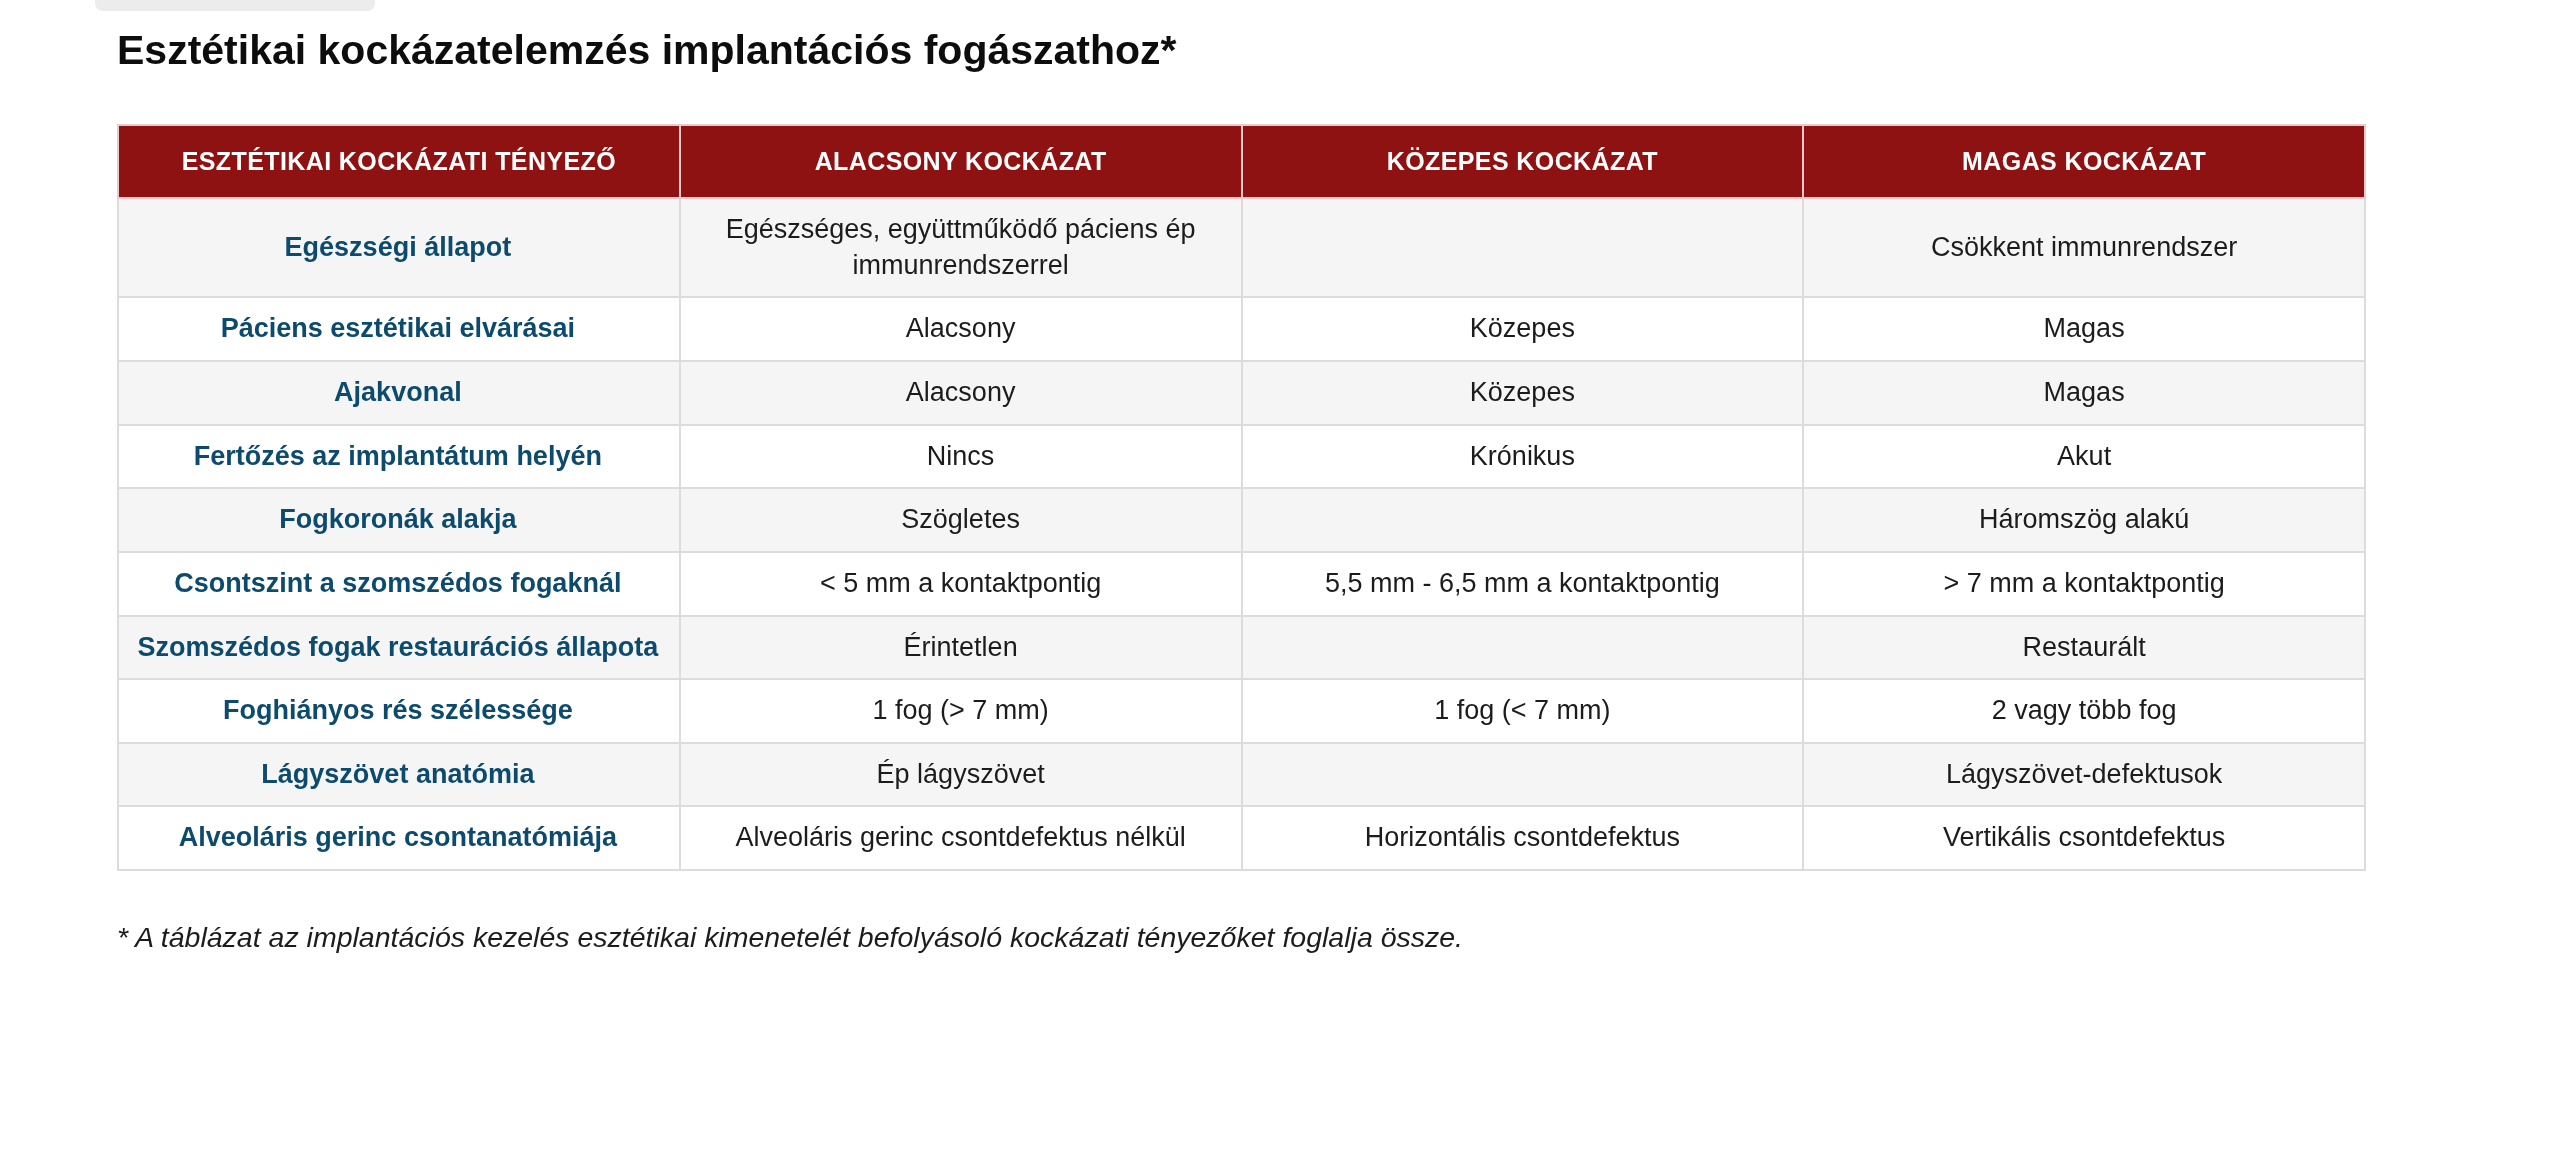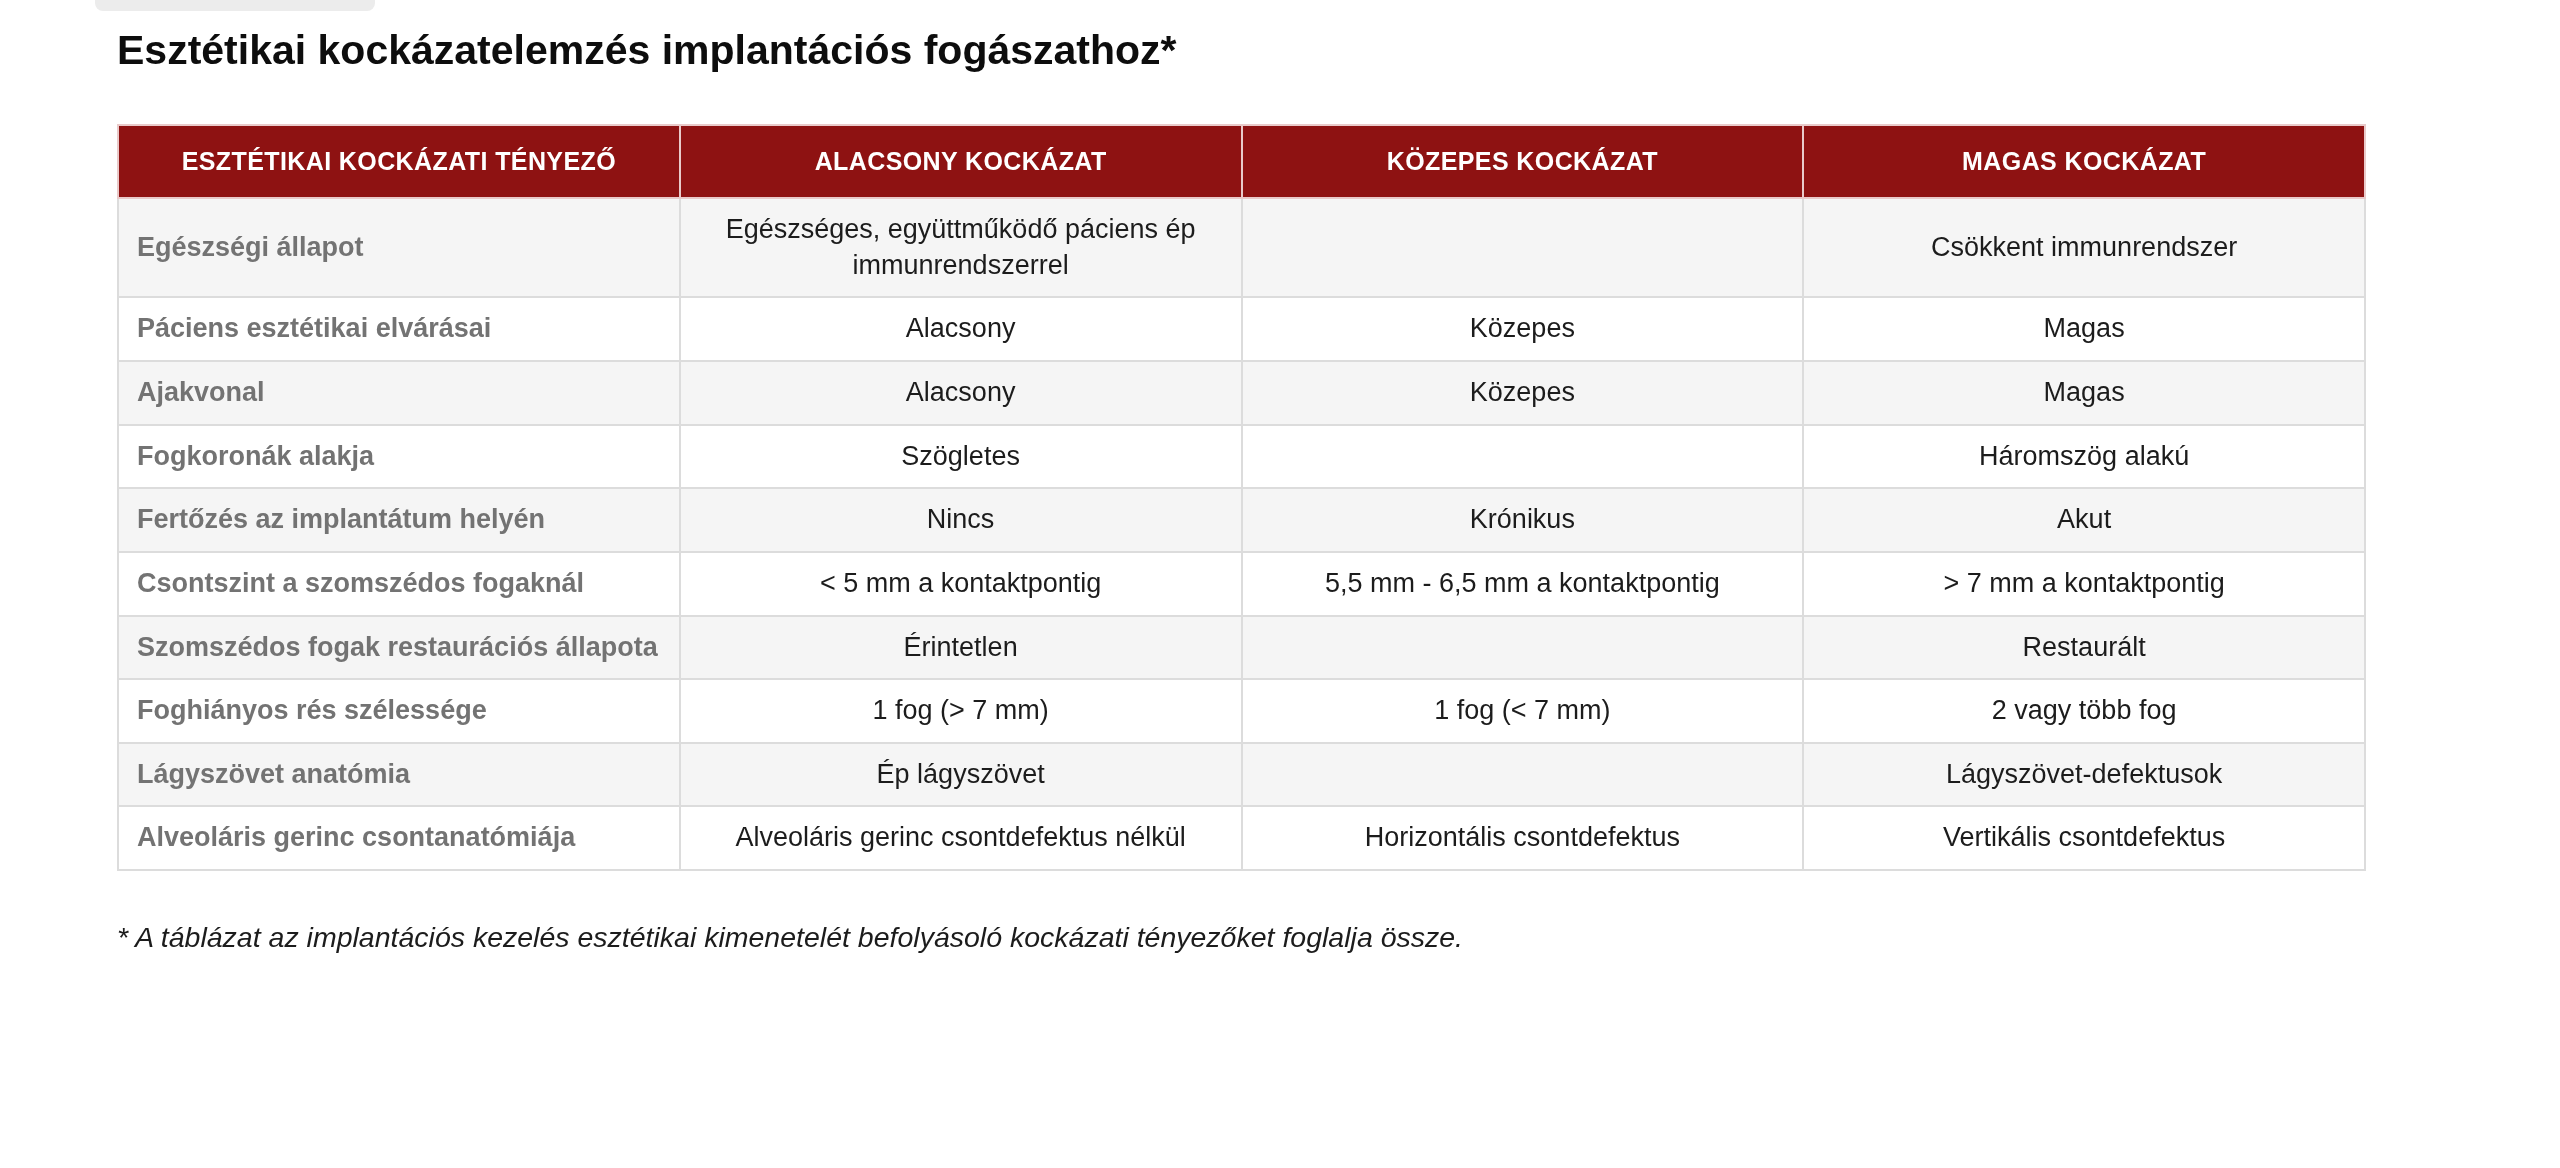--- a/index.html
+++ b/index.html
@@ -57,23 +57,23 @@
   }
   tbody tr:nth-child(odd) { background: #f5f5f5; }
   tbody tr:nth-child(even) { background: #ffffff; }
   tbody th, tbody td {
     border: 2px solid #dcdcdc;
     font-size: 27px;
     line-height: 1.32;
     vertical-align: middle;
   }
   tbody th {
-    text-align: left;
+    text-align: center;
     font-weight: bold;
-    color: #737373;
+    color: #0c4a6e;
     padding: 13px 20px 13px 18px;
   }
   tbody td {
     text-align: center;
     font-weight: normal;
     padding: 13px 34px;
   }
   p.footnote {
     margin: 0;
     margin-top: 50px;
@@ -119,30 +119,30 @@
           <td>Közepes</td>
           <td>Magas</td>
         </tr>
         <tr>
           <th scope="row">Ajakvonal</th>
           <td>Alacsony</td>
           <td>Közepes</td>
           <td>Magas</td>
         </tr>
         <tr>
+          <th scope="row">Fertőzés az implantátum helyén</th>
+          <td>Nincs</td>
+          <td>Krónikus</td>
+          <td>Akut</td>
+        </tr>
+        <tr>
           <th scope="row">Fogkoronák alakja</th>
           <td>Szögletes</td>
           <td></td>
           <td>Háromszög alakú</td>
-        </tr>
-        <tr>
-          <th scope="row">Fertőzés az implantátum helyén</th>
-          <td>Nincs</td>
-          <td>Krónikus</td>
-          <td>Akut</td>
         </tr>
         <tr>
           <th scope="row">Csontszint a szomszédos fogaknál</th>
           <td>&lt; 5 mm a kontaktpontig</td>
           <td>5,5 mm - 6,5 mm a kontaktpontig</td>
           <td>&gt; 7 mm a kontaktpontig</td>
         </tr>
         <tr>
           <th scope="row">Szomszédos fogak restaurációs állapota</th>
           <td>Érintetlen</td>

